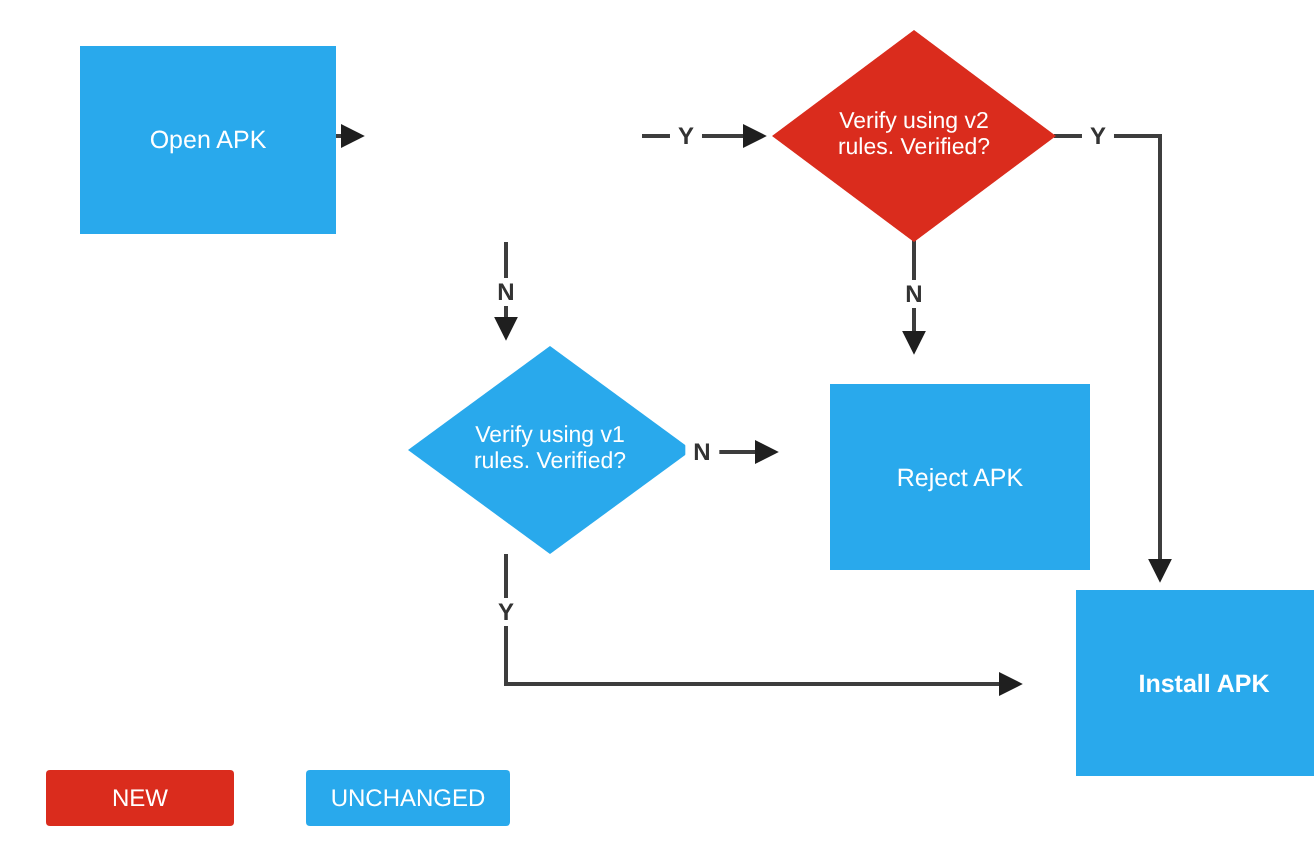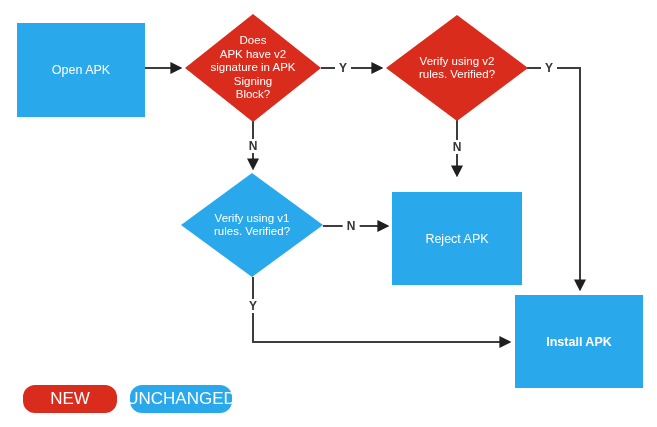--- a/index.html
+++ b/index.html
@@ -44,41 +44,41 @@
   .rect-node{
     font-size:12.5px;
     line-height:14px;
   }
   .diamond-node{
     font-size:11.5px;
     line-height:13.5px;
     clip-path:polygon(50% 0%,100% 50%,50% 100%,0% 50%);
   }
   .fill-new{background:var(--new-color);}
-  .fill-unchanged{background:var(--unchanged-color);}
+  .fill-unchanged{background:var(--unchanged-color);margin-left:23px;}
   .edge-label{
     position:absolute;
     transform:translate(-50%,-50%);
     background:#ffffff;
     color:var(--label-color);
     font-size:12px;
     font-weight:bold;
     padding:1px 4px;
     line-height:12px;
   }
   .legend-chip{
     position:absolute;
     display:flex;
     align-items:center;
     justify-content:center;
     color:#ffffff;
-    font-size:17px;
+    font-size:12px;
     height:28px;
     top:385px;
-    border-radius:12px;
+    border-radius:2px;
   }
 </style>
 </head>
 <body>
 
 <div class="canvas">
 
   <svg class="edges" viewBox="0 0 657 427" xmlns="http://www.w3.org/2000/svg">
     <defs>
       <marker id="arrow" viewBox="0 0 10 10" markerWidth="6" markerHeight="6" refX="8" refY="5" orient="auto">
@@ -89,25 +89,20 @@
     <path class="edge" d="M321,68 L381,68" marker-end="url(#arrow)"></path>
     <path class="edge" d="M527,68 L580,68 L580,289" marker-end="url(#arrow)"></path>
     <path class="edge" d="M253,121 L253,168" marker-end="url(#arrow)"></path>
     <path class="edge" d="M457,120 L457,175" marker-end="url(#arrow)"></path>
     <path class="edge" d="M323,226 L387,226" marker-end="url(#arrow)"></path>
     <path class="edge" d="M253,277 L253,342 L509,342" marker-end="url(#arrow)"></path>
   </svg>
 
   <div class="node rect-node fill-unchanged" style="left:17px;top:23px;width:128px;height:94px;">Open APK</div>
 
-  <div class="node diamond-node fill-new" style="left:185px;top:14px;width:136px;height:108px;">Does
-APK have v2
-signature in APK
-Signing
-Block?</div>
 
   <div class="node diamond-node fill-new" style="left:386px;top:15px;width:142px;height:106px;">Verify using v2
 rules. Verified?</div>
 
   <div class="node diamond-node fill-unchanged" style="left:181px;top:173px;width:142px;height:104px;">Verify using v1
 rules. Verified?</div>
 
   <div class="node rect-node fill-unchanged" style="left:392px;top:192px;width:130px;height:93px;">Reject APK</div>
 
   <div class="node rect-node fill-unchanged" style="left:515px;top:295px;width:128px;height:93px;font-weight:bold;">Install APK</div>

